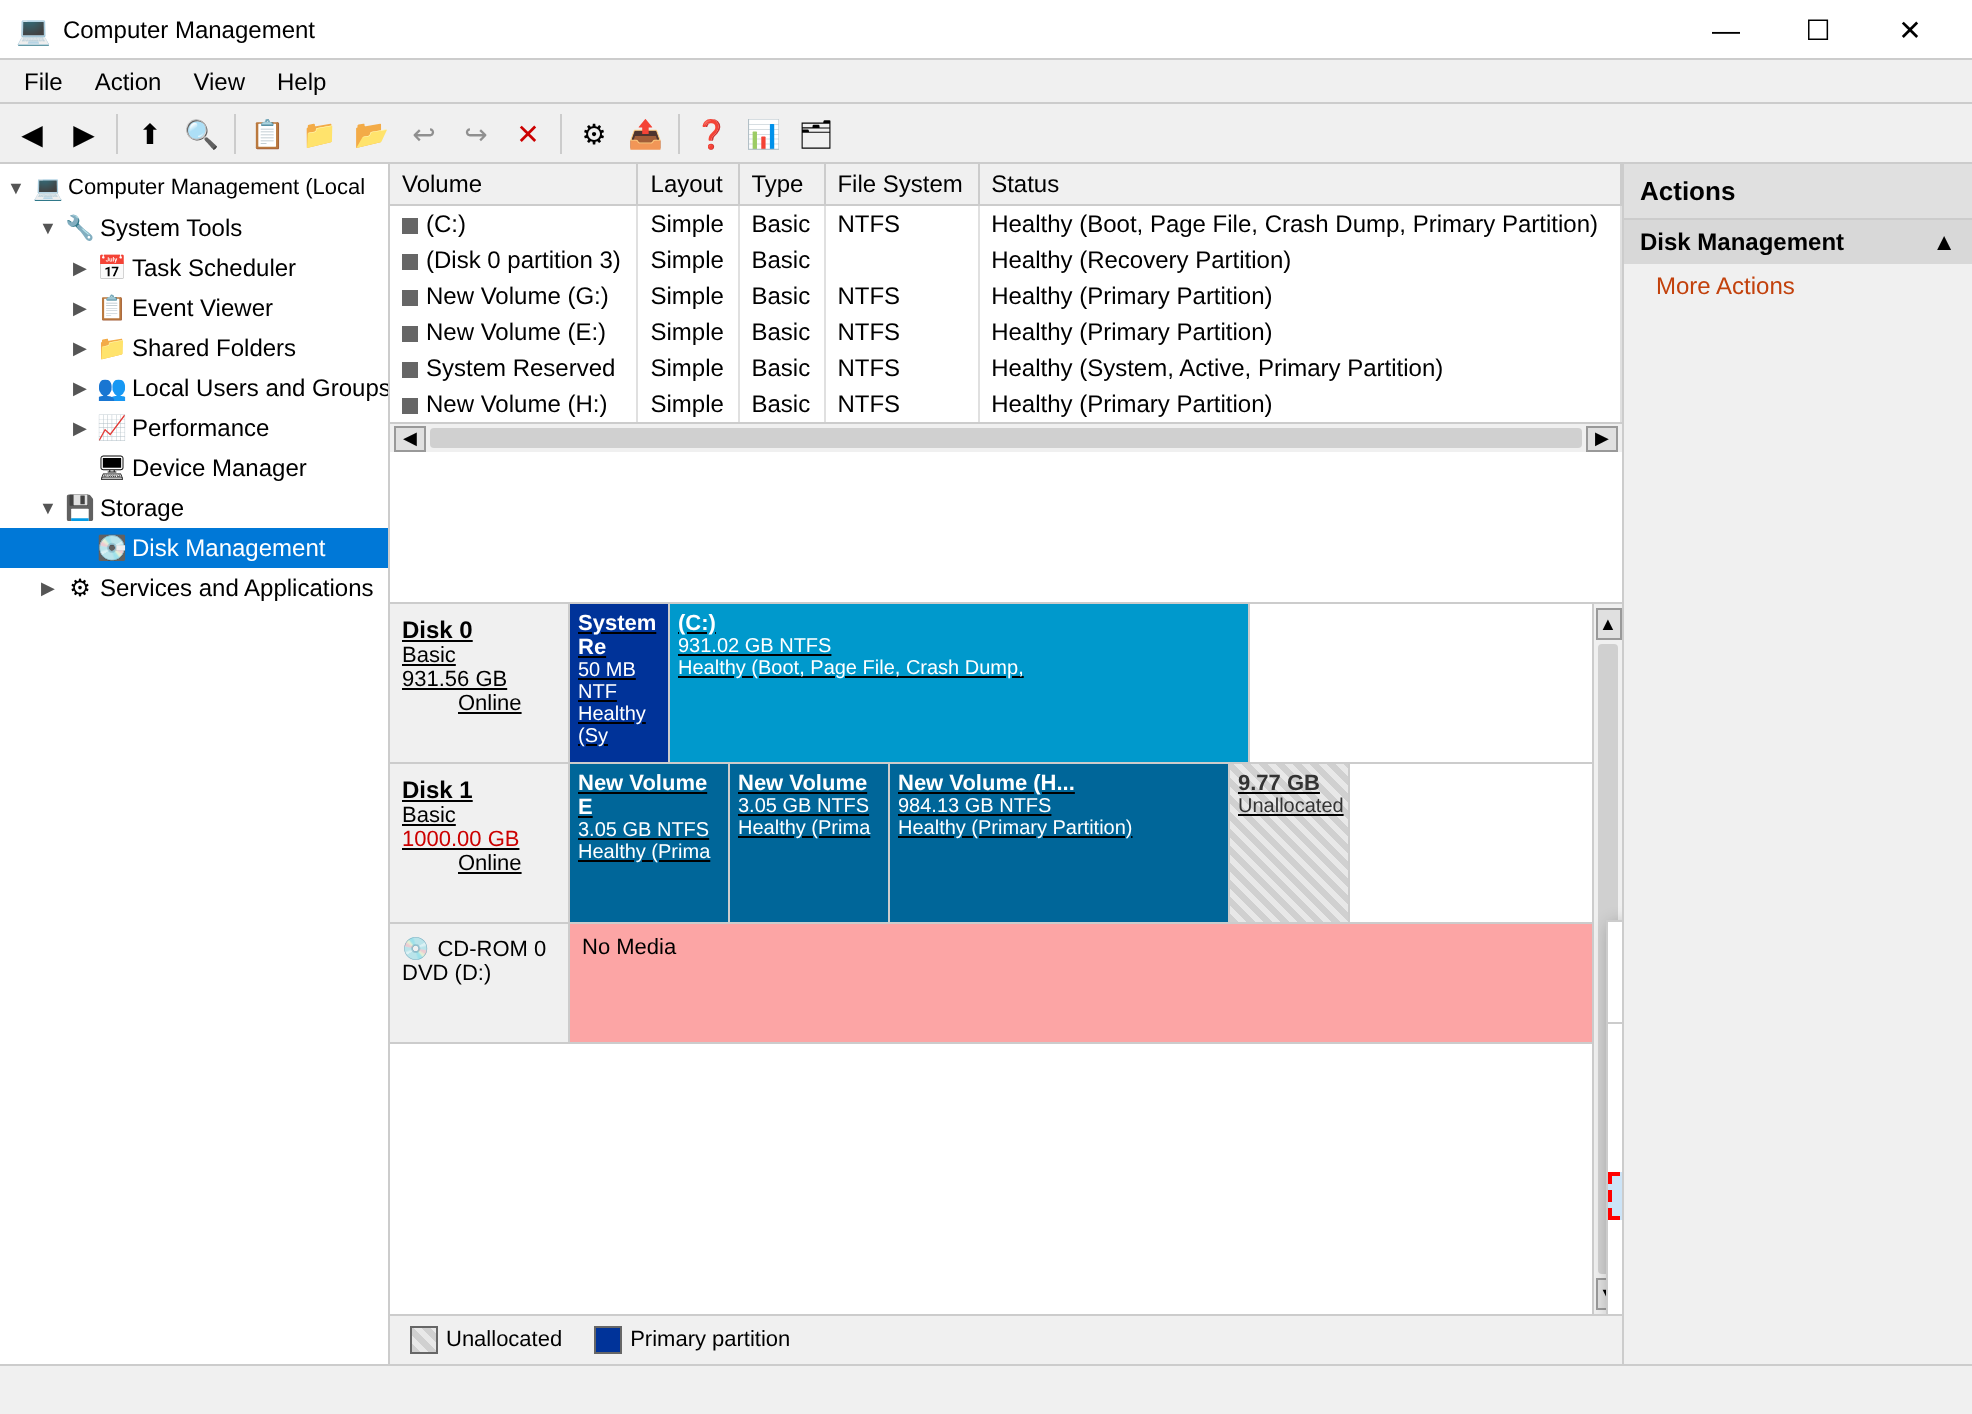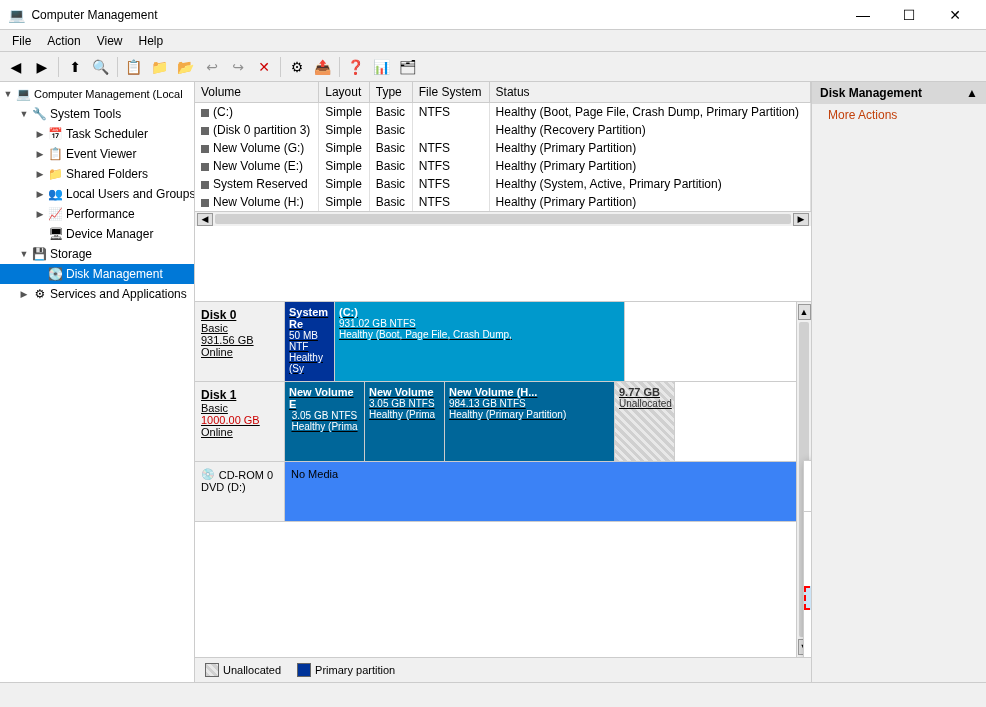--- a/index.html
+++ b/index.html
@@ -150,21 +150,21 @@
       width: 90px;
       min-width: 90px;
       padding: 6px;
       border-right: 1px solid #ccc;
       background: #f0f0f0;
       font-size: 11px;
     }
     .disk-info .disk-name { font-weight: bold; font-size: 12px; }
     .disk-info .disk-type { font-size: 11px; }
     .disk-info .disk-size { font-size: 11px; }
-    .disk-info .disk-status { font-size: 11px; }
+    .disk-info .disk-status { font-size: 11px; margin-left: 28px; }
     .disk-partitions {
       flex: 1;
       display: flex;
       align-items: stretch;
     }
     .partition-block {
       border-right: 1px solid #ccc;
       padding: 4px;
       font-size: 11px;
       display: flex;
@@ -216,21 +216,21 @@
     .cd-label { display: flex; align-items: center; gap: 4px; }
     .cd-partitions {
       flex: 1;
       display: flex;
       align-items: stretch;
     }
     .cd-block {
       flex: 1;
       padding: 6px;
       font-size: 11px;
-      background: #3b82f6;
+      background: #fca5a5;
     }
 
     
     .legend-bar {
       height: 25px;
       background: #f0f0f0;
       border-top: 1px solid #ccc;
       display: flex;
       align-items: center;
       padding: 0 10px;
@@ -510,21 +510,21 @@
       </div>
 
       <div class="disk-row">
         <div class="disk-info">
           <div class="disk-name">Disk 1</div>
           <div class="disk-type">Basic</div>
           <div class="disk-size" style="color:#cc0000;">1000.00 GB</div>
           <div class="disk-status">Online</div>
         </div>
         <div class="disk-partitions">
-          <div class="partition-block new-volume" style="flex:0 0 80px;align-items:center;">
+          <div class="partition-block new-volume" style="flex:0 0 80px;">
             <div class="partition-name">New Volume E</div>
             <div class="partition-size">3.05 GB NTFS</div>
             <div class="partition-status">Healthy (Prima</div>
           </div>
           <div class="partition-block new-volume" style="flex:0 0 80px;">
             <div class="partition-name">New Volume</div>
             <div class="partition-size">3.05 GB NTFS</div>
             <div class="partition-status">Healthy (Prima</div>
           </div>
           <div class="partition-block new-volume" style="flex:0 0 170px;">
@@ -582,20 +582,23 @@
       </div>
       <div class="legend-item">
         <div class="legend-box primary-c"></div>
         <span>Primary partition</span>
       </div>
     </div>
 
   </div>
 
   <div class="right-panel">
+    <div class="actions-header">
+      <span>Actions</span>
+    </div>
     <div class="actions-section-header">
       <span>Disk Management</span>
       <span>▲</span>
     </div>
     <div class="actions-item">More Actions</div>
   </div>
 
 </div>
 
 <div class="status-bar">

